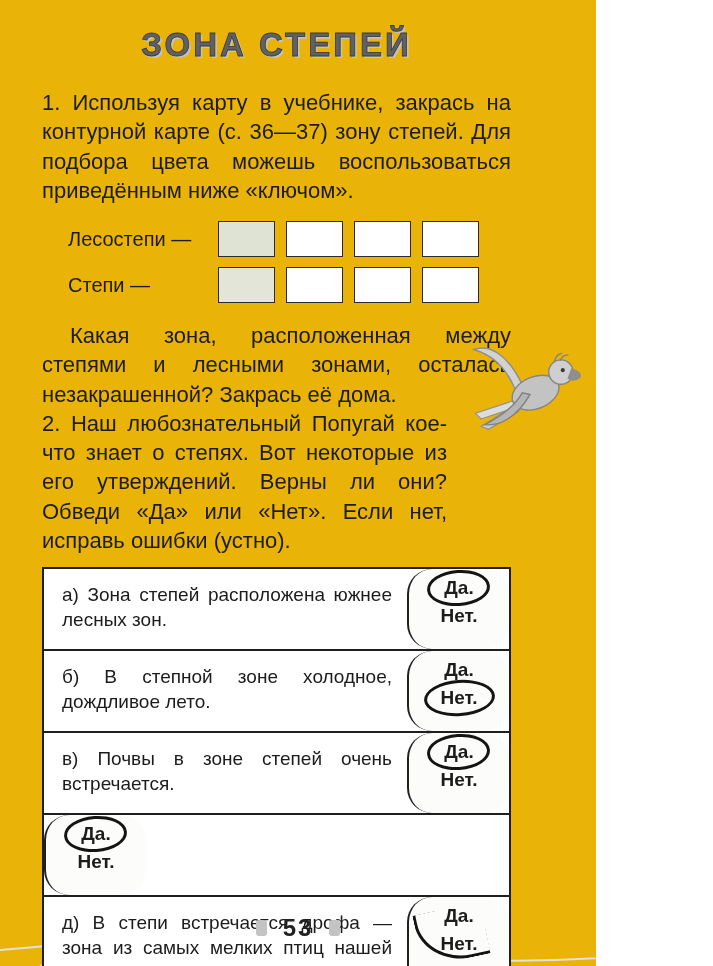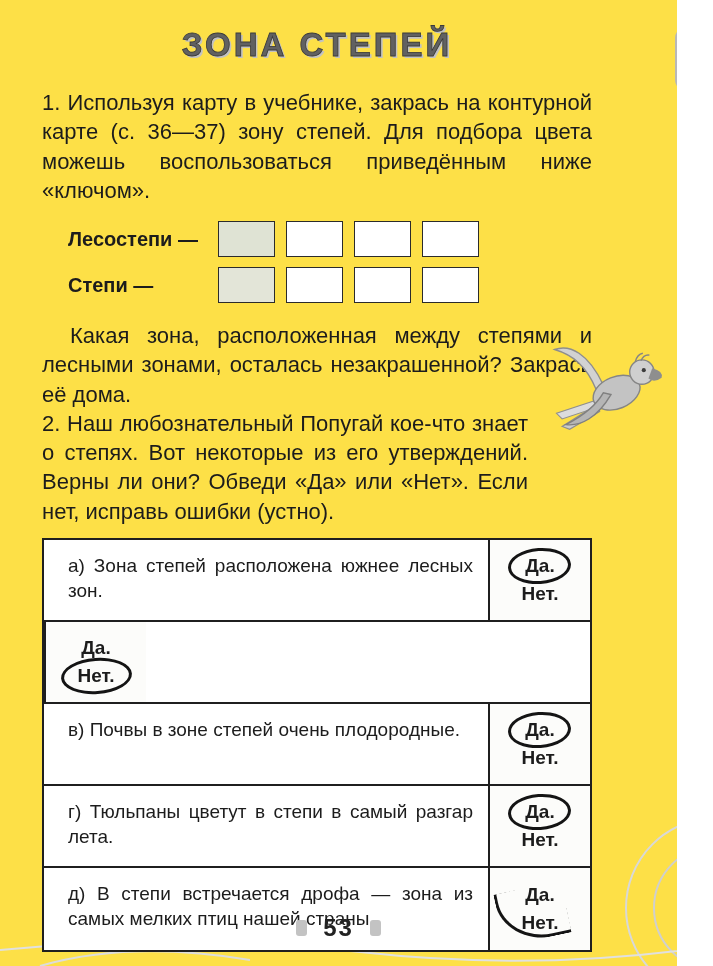--- a/index.html
+++ b/index.html
@@ -1,50 +1,50 @@
 <!DOCTYPE html>
 <html><head>
 <meta charset="utf-8">
 <style>
   * { margin:0; padding:0; box-sizing:border-box; }
   html,body { background:#ffffff; }
   .page {
-    position:relative; width:677px; height:966px; overflow:hidden;
-    background:#fde047; color:#1c1c1c;
+    position:relative; width:596px; height:966px; overflow:hidden;
+    background:#eab308; color:#1c1c1c;
     font-family:"Liberation Sans", sans-serif;
   }
   .edge-deco { position:absolute; inset:0; width:713px; height:966px; pointer-events:none; }
   .content { position:relative; padding:26px 85px 0 42px; }
 
   .title {
     text-align:center; font-size:33px; font-weight:bold; letter-spacing:3px;
     color:#616161; text-shadow:2px 2px 0 #c2c2c2; -webkit-text-stroke:0.8px #3a3a3a;
     margin-bottom:24px; white-space:nowrap;
   }
 
   .para { font-size:22px; line-height:1.33; text-align:justify; }
   .q { margin-top:18px; text-indent:28px; }
   .t2 { padding-right:64px; }
 
   .legend { margin:16px 0 0 26px; }
   .legend-row { display:flex; align-items:center; margin-bottom:10px; }
-  .legend-label { font-weight:bold; font-size:20px; width:150px; }
+  .legend-label { font-weight:normal; font-size:20px; width:150px; }
   .swatch {
     width:57px; height:36px; border:1.6px solid #2b2b2b; margin-right:11px;
     display:inline-block; background:#fff;
   }
 
   .s-table { margin-top:12px; border:2px solid #1f1f1f; background:#fff; }
   .trow { display:flex; border-bottom:2px solid #1f1f1f; min-height:82px; }
   .trow:last-child { border-bottom:none; }
-  .tcell-text { flex:1; padding:13px 15px 10px 24px; font-size:19px; line-height:1.32; text-align:justify; }
+  .tcell-text { flex:1; padding:13px 15px 10px 18px; font-size:19px; line-height:1.32; text-align:justify; }
   .tcell-ans {
     width:102px; border-left:2px solid #1f1f1f;
-    display:flex; flex-direction:column; align-items:center; justify-content:center;
-    padding:5px 0; background:#fcfcfa;
+    display:flex; flex-direction:column; align-items:center; justify-content:flex-start;
+    padding:5px 0; background:#fcfcfa;border-radius:25px;
   }
   .answer { position:relative; font-weight:bold; font-size:19px; padding:3px 8px; }
 
   .mark-circle::before {
     content:""; position:absolute; inset:-4px -9px;
     border:3px solid #141414; border-radius:50%; transform:rotate(-4deg);
   }
   .mark-swoosh::before {
     content:""; position:absolute; left:-16px; top:-22px; width:66px; height:50px;
     border-left:3px solid #141414; border-bottom:3px solid #141414;
@@ -109,36 +109,36 @@
 
       <div class="trow">
         <div class="tcell-text">а) Зона степей расположена южнее лесных зон.</div>
         <div class="tcell-ans">
           <span class="answer mark-circle">Да.</span>
           <span class="answer">Нет.</span>
         </div>
       </div>
 
       <div class="trow">
+        <div class="tcell-text">б) В степной зоне холодное, дождливое лето.</div>
         <div class="tcell-ans">
           <span class="answer">Да.</span>
           <span class="answer mark-circle">Нет.</span>
         </div>
       </div>
 
       <div class="trow">
-        <div class="tcell-text">в) Почвы в зоне степей очень плодородные.</div>
+        <div class="tcell-text">в) Почвы в зоне степей очень встречается.</div>
         <div class="tcell-ans">
           <span class="answer mark-circle">Да.</span>
           <span class="answer">Нет.</span>
         </div>
       </div>
 
       <div class="trow">
-        <div class="tcell-text">г) Тюльпаны цветут в степи в самый разгар лета.</div>
         <div class="tcell-ans">
           <span class="answer mark-circle">Да.</span>
           <span class="answer">Нет.</span>
         </div>
       </div>
 
       <div class="trow">
         <div class="tcell-text">д) В степи встречается дрофа — зона из самых мелких птиц нашей страны.</div>
         <div class="tcell-ans">
           <span class="answer">Да.</span>

